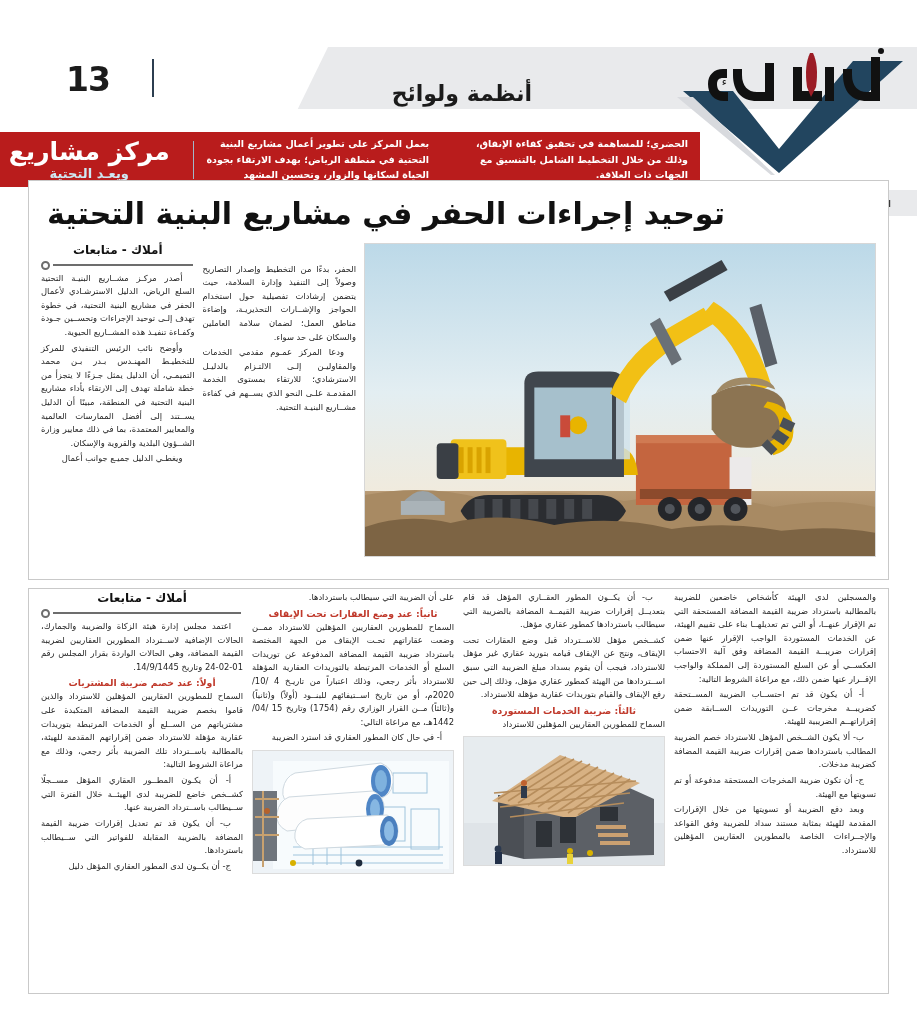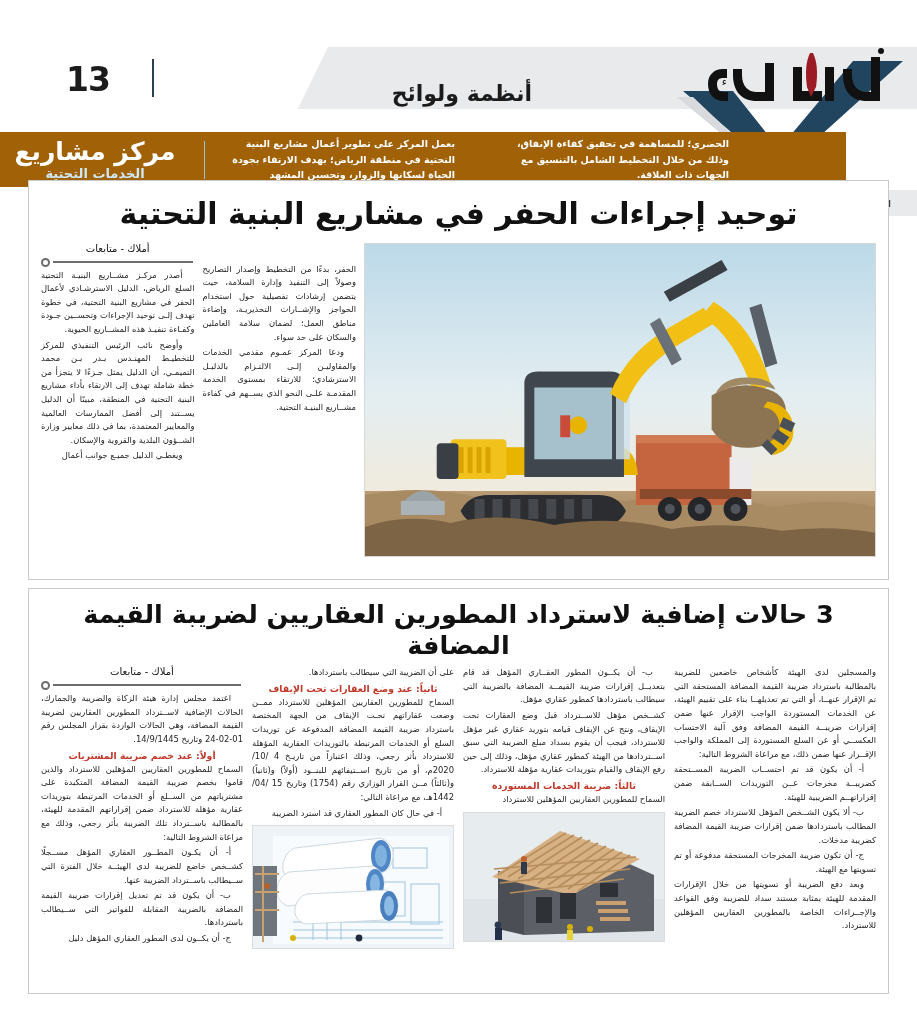--- a/index.html
+++ b/index.html
@@ -24,21 +24,21 @@
     letter-spacing:-1px;}
   .pagenum-rule{position:absolute;left:152px;top:12px;width:2px;height:38px;background:#2c3e50;}
   .section-title{position:absolute;right:385px;top:46px;font-size:22px;font-weight:bold;color:#1b1b1b;
     transform:translateY(-50%);white-space:nowrap;}
 
   
   .logo{position:absolute;right:12px;top:-2px;width:230px;height:130px;}
   .logo svg{display:block;}
 
   
-  .blueband{position:absolute;left:0;top:85px;width:846px;height:55px;background:#a16207;}
+  .blueband{position:absolute;left:0;top:85px;width:700px;height:55px;background:#b91c1c;}
   .blueband-inner{position:absolute;inset:0;display:flex;flex-direction:row-reverse;align-items:center;}
   .bb-brand{width:190px;padding-right:14px;text-align:center;color:#fff;line-height:1.05;}
   .bb-brand .b1{font-size:25px;font-weight:bold;letter-spacing:0px;}
   .bb-brand .b2{font-size:13px;font-weight:bold;color:#cfe8f3;margin-top:2px;}
   .bb-sep{width:1px;height:38px;background:#9ed2e6;opacity:.85;}
   .bb-col{color:#fff;font-size:9.5px;line-height:1.65;font-weight:bold;text-align:right;
     padding:0 12px;white-space:pre-line;}
   .bb-col.c1{width:238px;}
   .bb-col.c2{width:250px;}
 
@@ -48,28 +48,28 @@
     align-items:center;gap:10px;}
   .ds-item{font-size:9.5px;color:#3a3a3a;font-weight:bold;}
   .ds-dot{width:16px;height:10px;position:relative;}
   .ds-dot::before{content:"";position:absolute;left:0;top:1px;width:9px;height:9px;border-radius:50%;background:#2c3e50;}
   .ds-dot::after{content:"";position:absolute;left:8px;top:4.2px;width:8px;height:2px;background:#2c3e50;}
   .datestrip-white{position:absolute;left:0;top:0;width:240px;height:26px;background:#fff;}
 
   
   .art1{position:absolute;left:28px;top:180px;width:861px;height:400px;
     border:1px solid #c9c9c9;background:#fff;box-sizing:border-box;}
-  .a1-head{padding:14px 18px 6px 18px;text-align:center;}
+  .a1-head{padding:14px 18px 6px 18px;text-align:left;}
   .a1-head h1{margin:0;font-size:30px;font-weight:bold;color:#111;line-height:1.25;}
   .a1-body{display:flex;flex-direction:row;padding:4px 12px 12px 12px;gap:8px;box-sizing:border-box;}
   .a1-photo{width:512px;height:314px;flex:none;border:1px solid #d7d7d7;box-sizing:border-box;overflow:hidden;position:relative;}
   .a1-cols{flex:1;display:flex;flex-direction:row;gap:8px;}
   .colbox{flex:1;min-width:0;}
   .byline{text-align:center;margin-bottom:3px;}
-  .byline .bl-txt{font-size:10px;font-weight:normal;color:#111;}
+  .byline .bl-txt{font-size:12px;font-weight:bold;color:#111;}
   .byline .bl-rule{position:relative;height:8px;margin-top:4px;}
   .byline .bl-rule .ln{position:absolute;right:2px;left:12px;top:3px;height:2px;background:#6d6d6d;}
   .byline .bl-rule .cir{position:absolute;left:0;top:0;width:9px;height:9px;border-radius:50%;
     border:2px solid #6d6d6d;background:#fff;box-sizing:border-box;}
   p.ar{margin:0 0 2px 0;font-size:8.4px;line-height:1.62;text-align:justify;text-align-last:right;
     color:#1f1f1f;direction:rtl;}
   p.ar.ind{text-indent:12px;}
 
   
   .art2{position:absolute;left:28px;top:588px;width:861px;height:406px;
@@ -123,21 +123,21 @@
 
         <circle cx="206" cy="6" r="3" fill="#111"></circle>
         <text x="52" y="40" font-size="11" fill="#111" font-family="DejaVu Sans, sans-serif">ء</text>
       </svg>
     </div>
 
     <div class="blueband">
       <div class="blueband-inner">
         <div class="bb-brand">
           <div class="b1">مركز مشاريع</div>
-          <div class="b2">الخدمات التحتية</div>
+          <div class="b2">ويعـد التحتية</div>
         </div>
         <div class="bb-sep"></div>
         <div class="bb-col c1">بعمل المركز على تطوير أعمال مشاريع البنية
 التحتية في منطقة الرياض؛ بهدف الارتقاء بجودة
 الحياة لسكانها والزوار، وتحسين المشهد</div>
         <div class="bb-col c2">الحضري؛ للمساهمة في تحقيق كفاءة الإنفاق،
 وذلك من خلال التخطيط الشامل بالتنسيق مع
 الجهات ذات العلاقة.</div>
       </div>
     </div>
@@ -254,23 +254,20 @@
           </div>
           <p class="ar ind">أصدر مركـز مشــاريع البنيـة التحتية السلع الرياض، الدليل الاسترشـادي لأعمال الحفر في مشاريع البنية التحتية، في خطوة تهدف إلـى توحيد الإجراءات وتحســين جـودة وكفـاءة تنفيـذ هذه المشــاريع الحيوية.</p>
           <p class="ar ind">وأوضح نائب الرئيس التنفيذي للمركز للتخطيـط المهنـدس بـدر بـن محمد التميمـي، أن الدليل يمثل جـزءًا لا يتجزأ من خطة شاملة تهدف إلى الارتقاء بأداء مشاريع البنية التحتية في المنطقة، مبينًا أن الدليل يســتند إلى أفضل الممارسات العالمية والمعايير المعتمدة، بما في ذلك معايير وزارة الشــؤون البلدية والقروية والإسكان.</p>
           <p class="ar ind">ويغطـي الدليل جميـع جوانب أعمال</p>
         </div>
       </div>
     </div>
   </div>
 
   <div class="art2">
-    <div class="a2-head">
-      <h1>3 حالات إضافية لاسترداد المطورين العقاريين لضريبة القيمة المضافة</h1>
-    </div>
     <div class="a2-body">
 
       <div class="a2-col">
         <p class="ar">والمسجلين لدى الهيئة كأشخاص خاضعين للضريبة بالمطالبة باسترداد ضريبة القيمة المضافة المستحقة التي تم الإقرار عنهــا، أو التي تم تعديلهــا بناء على تقييم الهيئة، عن الخدمات المستوردة الواجب الإقرار عنها ضمن إقرارات ضريبــة القيمة المضافة وفق آلية الاحتساب العكســي أو عن السلع المستوردة إلى المملكة والواجب الإقــرار عنها ضمن ذلك، مع مراعاة الشروط التالية:</p>
         <p class="ar ind">أ- أن يكون قد تم احتســاب الضريبة المســتحقة كضريبــة مخرجات عــن التوريدات الســابقة ضمن إقراراتهــم الضريبية للهيئة.</p>
         <p class="ar ind">ب- ألا يكون الشــخص المؤهل للاسترداد خصم الضريبة المطالب باستردادها ضمن إقرارات ضريبة القيمة المضافة كضريبة مدخلات.</p>
         <p class="ar ind">ج- أن تكون ضريبة المخرجات المستحقة مدفوعة أو تم تسويتها مع الهيئة.</p>
         <p class="ar ind">وبعد دفع الضريبة أو تسويتها من خلال الإقرارات المقدمة للهيئة بمثابة مستند سداد للضريبة وفق القواعد والإجــراءات الخاصة بالمطورين العقاريين المؤهلين للاسترداد.</p>
       </div>
 

